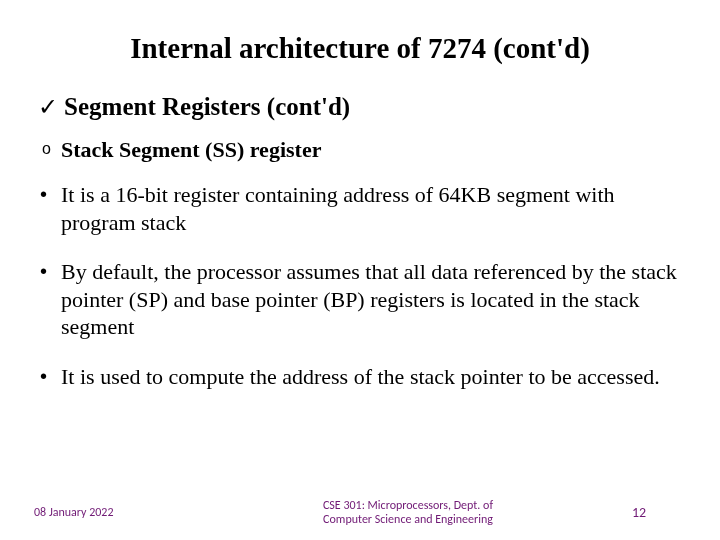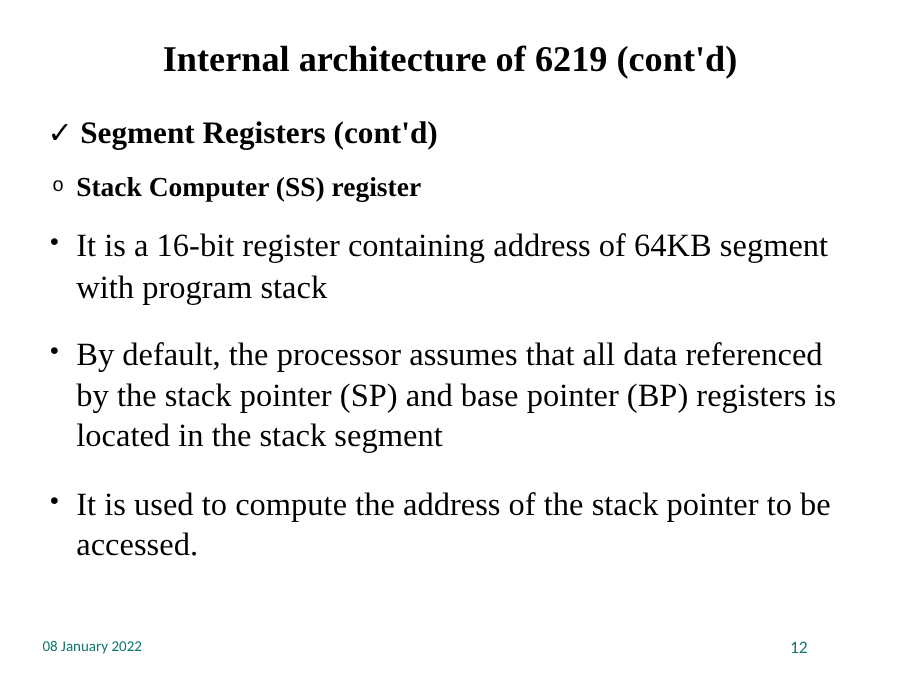--- a/index.html
+++ b/index.html
@@ -8,56 +8,60 @@
   .title { font-size: 29px; font-weight: bold; text-align: center; margin-top: 4px; margin-bottom: 28px; }
   .sub-row { display: flex; align-items: flex-start; margin-bottom: 16px; }
   .check { font-family: Arial, sans-serif; font-size: 24px; line-height: 1; margin-right: 6px; margin-top: 2px; }
   .subheading { font-size: 25px; font-weight: bold; }
   .subsub-row { display: flex; align-items: flex-start; margin-left: 4px; margin-bottom: 18px; }
   .circle { font-size: 16px; font-family: Arial, sans-serif; margin-right: 10px; margin-top: 4px; line-height: 1; }
   .subsubheading { font-size: 22px; font-weight: bold; }
   .bullets { margin-left: 2px; }
   .bullet-row { display: flex; align-items: flex-start; margin-bottom: 22px; }
   .dot { font-size: 20px; line-height: 1; margin-right: 14px; margin-top: 3px; font-family: Arial, sans-serif; }
-  .bullet-text { font-size: 26px; line-height: 1.25; }
-  .footer { position: absolute; left: 0; right: 0; bottom: 14px; display: flex; align-items: center; justify-content: space-between; padding: 0 28px 0 34px; font-family: Calibri, Arial, sans-serif; font-size: 12px; color: #0f766e; }
+  .bullet-text { font-size: 22px; line-height: 1.25; }
+  .footer { position: absolute; left: 0; right: 0; bottom: 14px; display: flex; align-items: center; justify-content: space-between; padding: 0 28px 0 34px; font-family: Calibri, Arial, sans-serif; font-size: 12px; color: #701a75; }
   .footer-center { text-align: center; flex: 1; }
   .footer-left { width: 150px; text-align: left; }
   .footer-right { width: 60px; text-align: left; font-size: 14px; }
 </style>
 </head>
 <body>
 
 <div class="slide">
 
-  <h1 class="title">Internal architecture of 6219 (cont'd)</h1>
+  <h1 class="title">Internal architecture of 7274 (cont'd)</h1>
 
   <div class="sub-row">
     <span class="check">✓</span>
     <span class="subheading">Segment Registers (cont'd)</span>
   </div>
 
   <div class="subsub-row">
     <span class="circle">o</span>
-    <span class="subsubheading">Stack Computer (SS) register</span>
+    <span class="subsubheading">Stack Segment (SS) register</span>
   </div>
 
   <div class="bullets">
     <div class="bullet-row">
       <span class="dot">•</span>
       <span class="bullet-text">It is a 16-bit register containing address of 64KB segment with program stack</span>
     </div>
     <div class="bullet-row">
       <span class="dot">•</span>
       <span class="bullet-text">By default, the processor assumes that all data referenced by the stack pointer (SP) and base pointer (BP) registers is located in the stack segment</span>
     </div>
     <div class="bullet-row">
       <span class="dot">•</span>
       <span class="bullet-text">It is used to compute the address of the stack pointer to be accessed.</span>
     </div>
   </div>
 
   <div class="footer">
     <div class="footer-left">08 January 2022</div>
+    <div class="footer-center">
+      <div>CSE 301: Microprocessors, Dept. of</div>
+      <div>Computer Science and Engineering</div>
+    </div>
     <div class="footer-right">12</div>
   </div>
 
 </div>
 
 </body></html>

